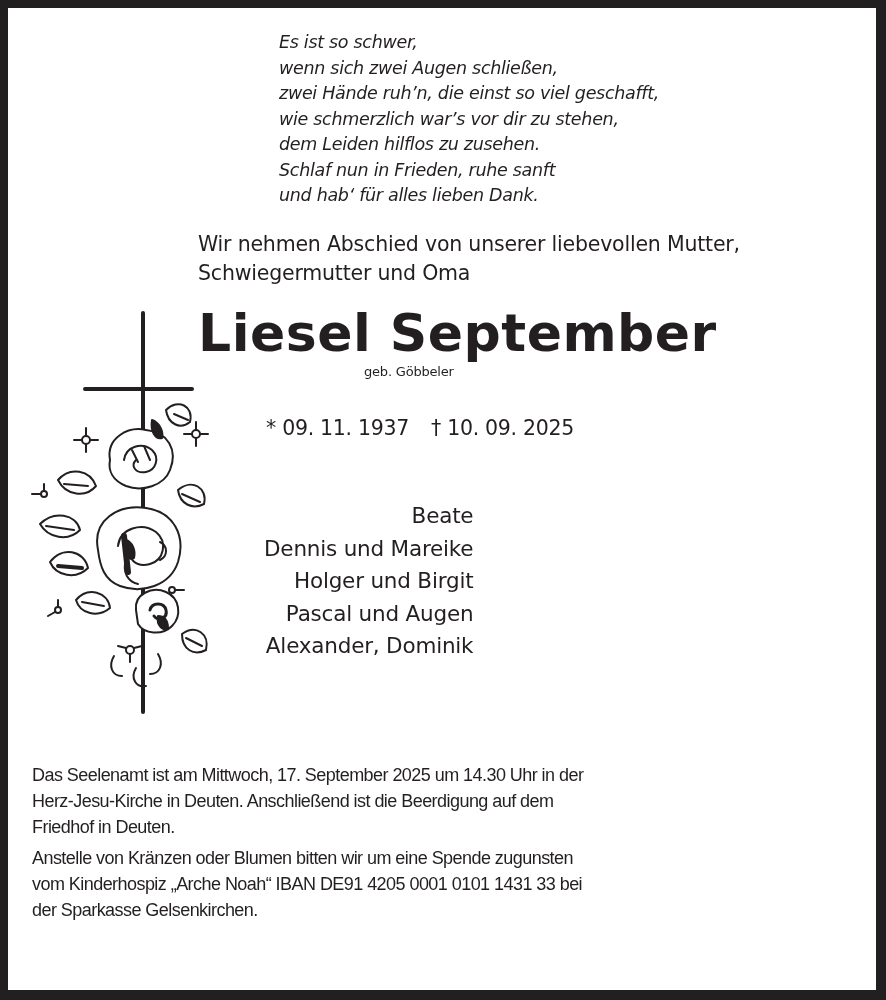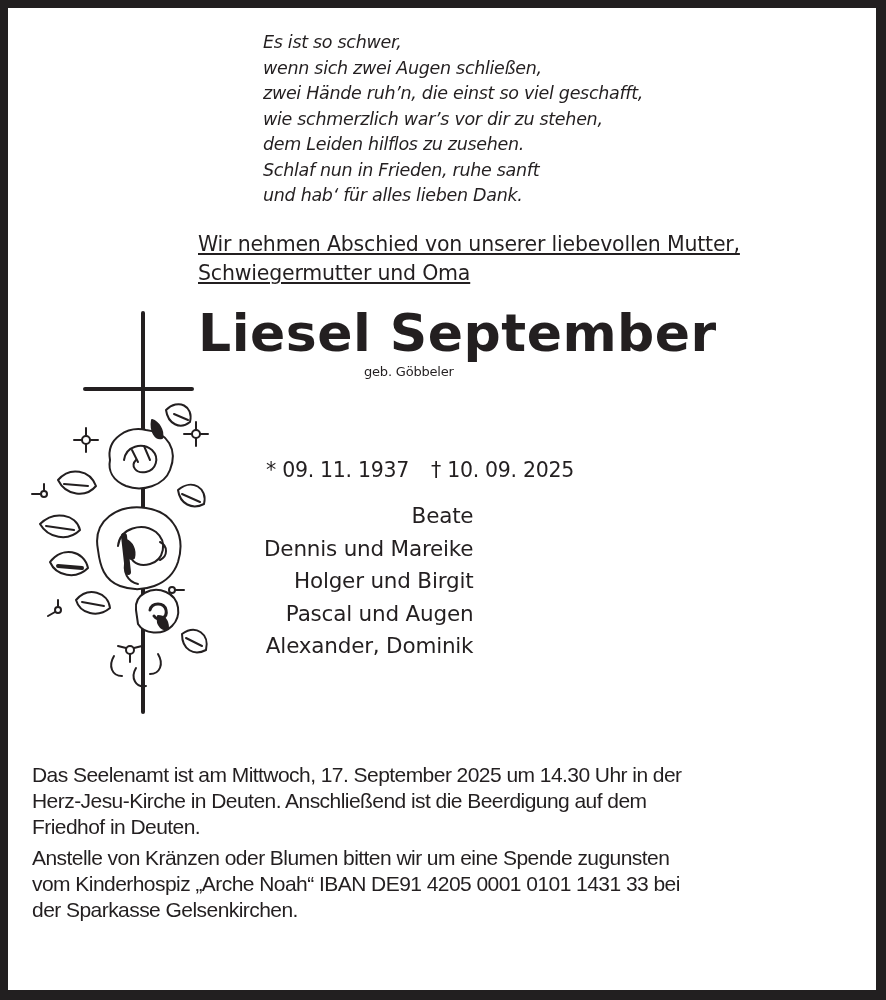--- a/index.html
+++ b/index.html
@@ -6,49 +6,49 @@
   body { width: 886px; height: 1000px; position: relative; overflow: hidden; }
   .frame {
     position: absolute; left: 8px; top: 8px; width: 868px; height: 982px;
     background: #ffffff; color: #231f20;
     font-family: "DejaVu Sans", "Liberation Sans", sans-serif;
   }
   .poem {
     position: absolute; left: 255px; top: 22px;
     font-style: italic; font-size: 17.5px; line-height: 25.5px; letter-spacing: -0.3px;
   }
-  .poem div { white-space: nowrap; }
+  .poem div { white-space: nowrap; margin-left: 16px; }
   .intro {
     position: absolute; left: 190px; top: 222px;
     font-size: 20.5px; line-height: 29px; letter-spacing: -0.2px;
   }
-  .intro div { white-space: nowrap; text-decoration: underline; }
+  .intro div { white-space: nowrap; }
   .name {
     position: absolute; left: 190px; top: 295px;
     font-family: "DejaVu Sans", sans-serif; font-weight: bold;
     font-size: 52px; letter-spacing: 0.5px; line-height: 60px; white-space: nowrap;
   }
   .nee {
     position: absolute; left: 356px; top: 356px;
     font-size: 13px; white-space: nowrap; letter-spacing: -0.2px;
   }
   .dates {
     position: absolute; left: 258px; top: 408px;
-    font-size: 20.5px; white-space: nowrap; letter-spacing: -0.3px; margin-top: 42px;
+    font-size: 20.5px; white-space: nowrap; letter-spacing: -0.3px;
   }
   .dates .gap { display: inline-block; width: 22px; }
   .family {
     position: absolute; left: 256px; top: 492px;
     font-size: 21.5px; line-height: 32.5px; letter-spacing: -0.2px;
   }
   .family div { white-space: nowrap; text-align: right; }
   .service {
     position: absolute; left: 24px; top: 754px; width: 830px;
     font-family: "Liberation Sans", sans-serif;
-    font-size: 21px; line-height: 26px; letter-spacing: -0.55px;
+    font-size: 18px; line-height: 26px; letter-spacing: -0.55px;
   }
   .service .para { margin-bottom: 5px; }
   .service .para div { white-space: nowrap; }
   .emblem { position: absolute; left: 10px; top: 302px; }
 </style>
 </head>
 <body>
 
 <div class="frame">
 

